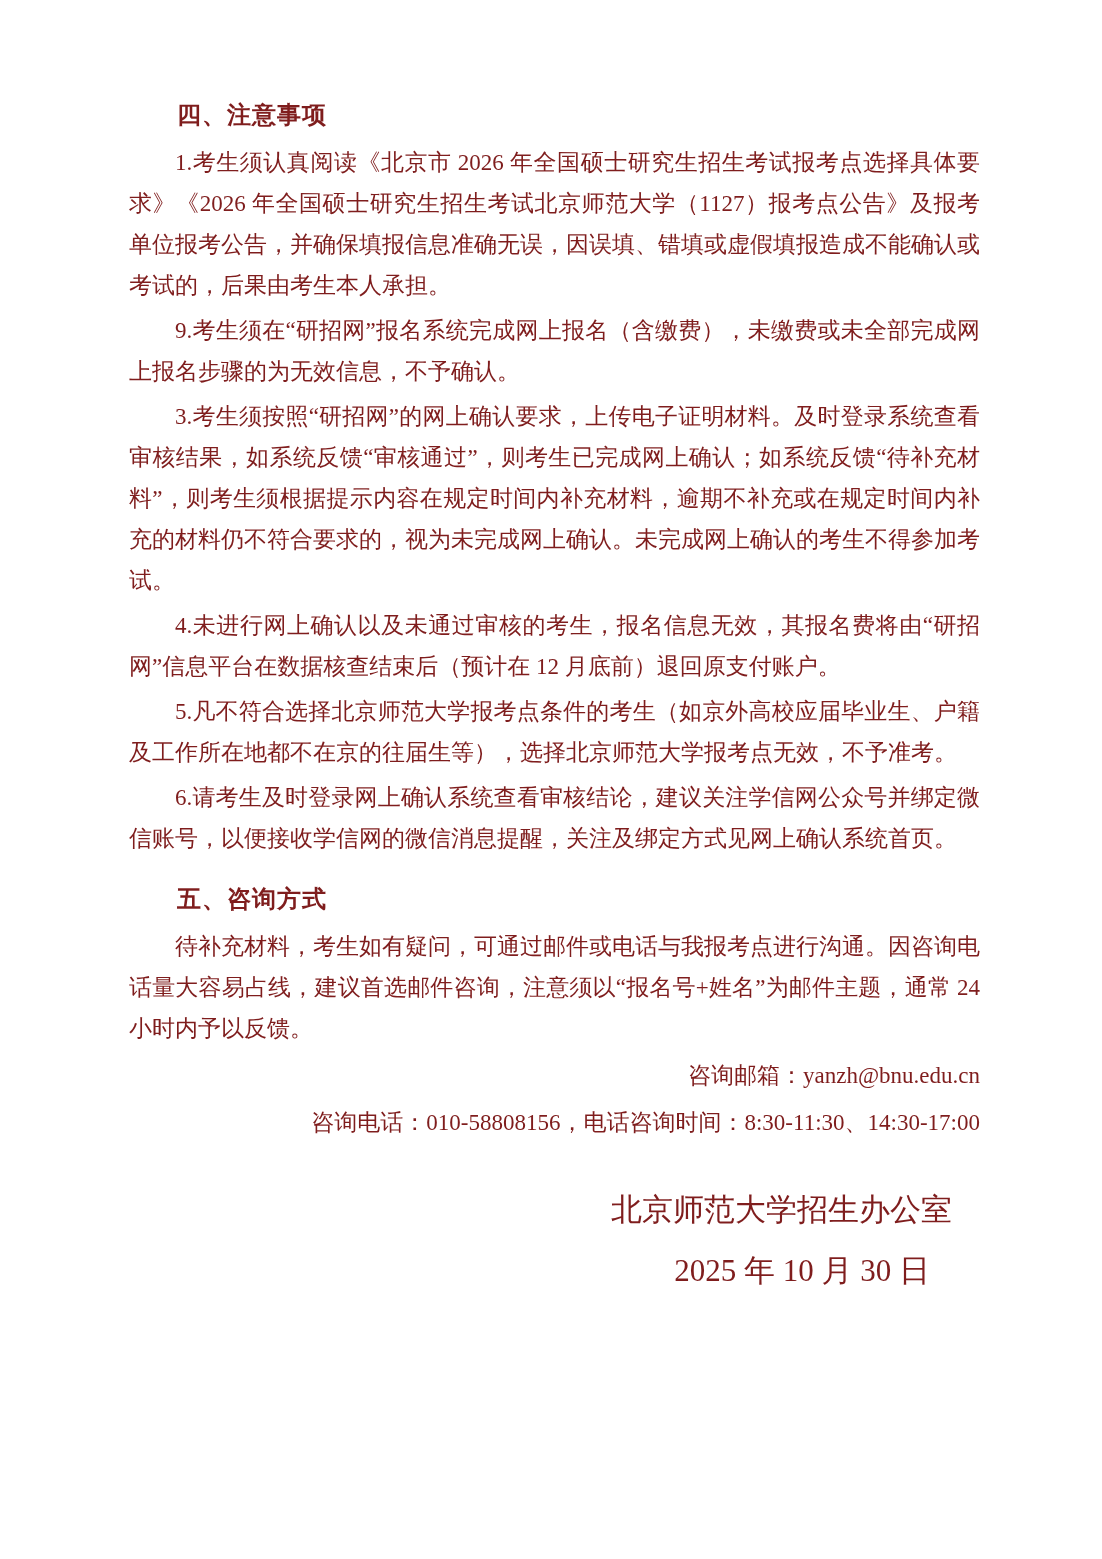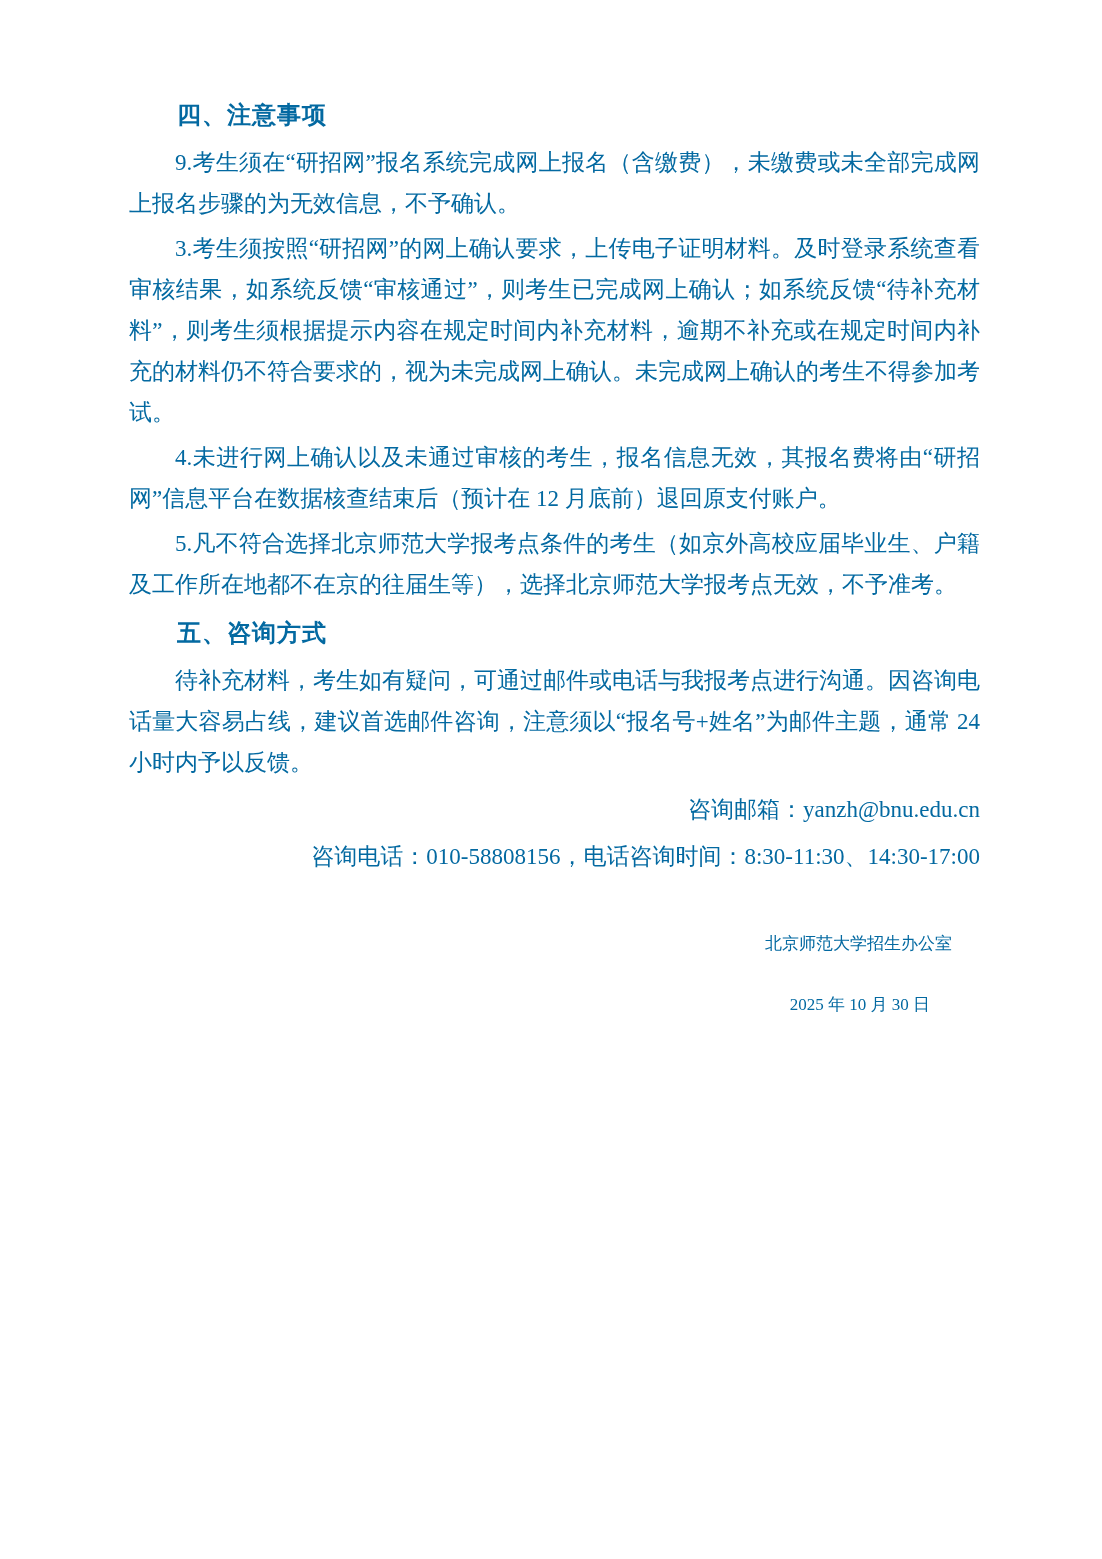--- a/index.html
+++ b/index.html
@@ -7,75 +7,77 @@
     padding: 0;
     background: #ffffff;
   }
   .page {
     position: relative;
     width: 1102px;
     height: 1559px;
     background: #ffffff;
     overflow: hidden;
     font-family: "Liberation Serif", "DejaVu Serif", serif;
-    color: #0369a1;
+    color: #7f1d1d;
   }
   .content {
     position: absolute;
     left: 129px;
     top: 95px;
     width: 851px;
   }
   h2.heading {
     font-size: 24px;
     font-weight: bold;
     line-height: 41px;
     margin: 0 0 6px 0;
     text-indent: 2em;
     letter-spacing: 1px;
   }
   h2.heading:not(:first-child) {
-    margin-top: 8px;
+    margin-top: 20px;
   }
   p.para {
     font-size: 23px;
     line-height: 41px;
     margin: 4px 0;
     text-align: justify;
     text-indent: 2em;
   }
   p.para.contact {
     margin: 6px 0;
     text-align: right;
   }
   .sign {
-    font-size: 17px;
+    font-size: 31px;
     line-height: 41px;
     text-align: right;
   }
   .sign-name {
     margin-top: 46px;
     padding-right: 28px;
   }
   .sign-date {
     margin-top: 20px;
     padding-right: 50px;
   }
   b { font-weight: normal; }
 </style>
 </head>
 <body>
 
 <div class="page">
   <div class="content">
       <h2 class="heading"><span>四、注意事项</span></h2>
+      <p class="para"><span>1.考生须认真阅读《北京市 2026 年全国硕士研究生招生考试报考点选择具体要求》《2026 年全国硕士研究生招生考试北京师范大学（1127）报考点公告》及报考单位报考公告，并确保填报信息准确无误，因误填、错填或虚假填报造成不能确认或考试的，后果由考生本人承担。</span></p>
       <p class="para"><span>9.考生须在“研招网”报名系统完成网上报名（含缴费），未缴费或未全部完成网上报名步骤的为无效信息，不予确认。</span></p>
       <p class="para"><span>3.考生须按照“研招网”的网上确认要求，上传电子证明材料。及时登录系统查看审核结果，如系统反馈</span><b>“审核通过”</b><span>，则考生已完成网上确认；如系统反馈</span><b>“待补充材料”</b><span>，则考生须根据提示内容在规定时间内补充材料，逾期不补充或在规定时间内补充的材料仍不符合要求的，视为未完成网上确认。未完成网上确认的考生不得参加考试。</span></p>
       <p class="para"><span>4.未进行网上确认以及未通过审核的考生，报名信息无效，其报名费将由“研招网”信息平台在数据核查结束后（预计在 12 月底前）退回原支付账户。</span></p>
       <p class="para"><span>5.凡不符合选择北京师范大学报考点条件的考生（如京外高校应届毕业生、户籍及工作所在地都不在京的往届生等），选择北京师范大学报考点无效，不予准考。</span></p>
+      <p class="para"><span>6.请考生及时登录网上确认系统查看审核结论，建议关注学信网公众号并绑定微信账号，以便接收学信网的微信消息提醒，关注及绑定方式见网上确认系统首页。</span></p>
       <h2 class="heading"><span>五、咨询方式</span></h2>
       <p class="para"><span>待补充材料，考生如有疑问，可通过邮件或电话与我报考点进行沟通。因咨询电话量大容易占线，</span><b>建议首选邮件咨询，</b><span>注意须以</span><b>“报名号+姓名”</b><span>为邮件主题，通常 24 小时内予以反馈。</span></p>
       <p class="para contact"><b>咨询邮箱：</b><span>yanzh@bnu.edu.cn</span></p>
       <p class="para contact"><b>咨询电话：</b><span>010-58808156，电话咨询时间：8:30-11:30、14:30-17:00</span></p>
       <div class="sign sign-name"><span>北京师范大学招生办公室</span></div>
       <div class="sign sign-date"><span>2025 年 10 月 30 日</span></div>
     </div>
 </div>
 
 </body></html>

